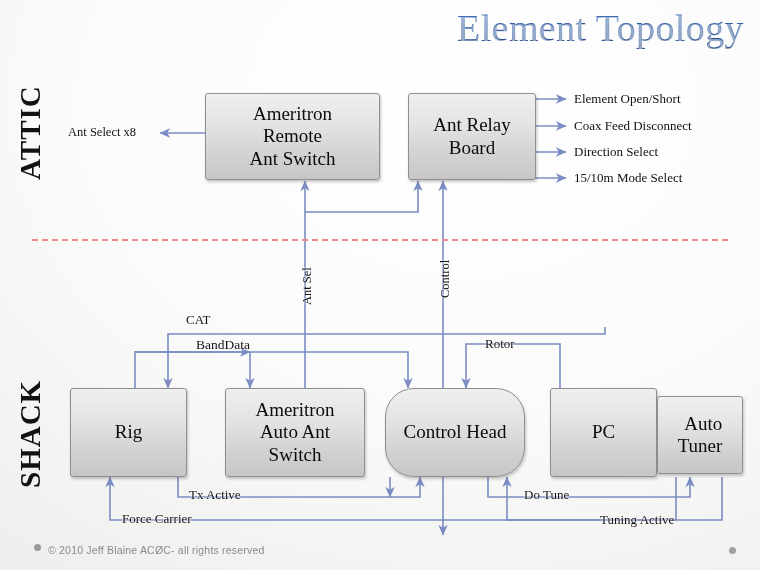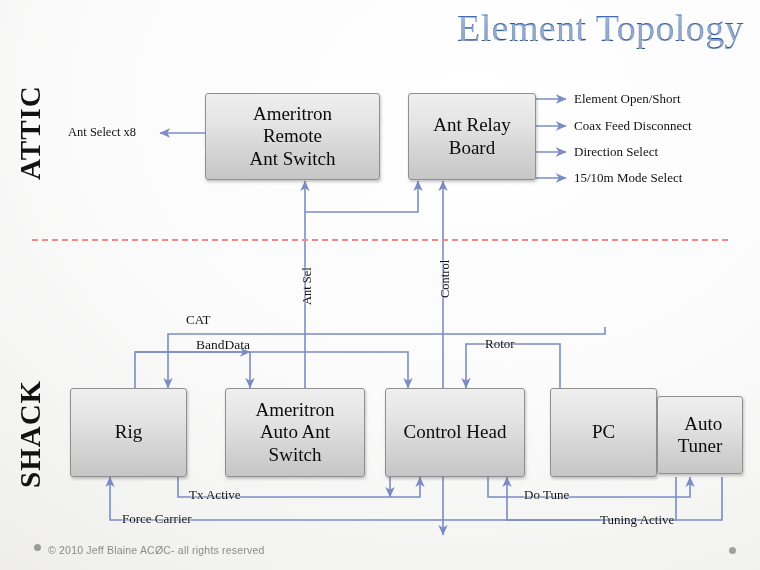--- a/index.html
+++ b/index.html
@@ -185,21 +185,21 @@
 
   <div class="wire-label vert" style="left:300px; top:305px;">Ant Sel</div>
   <div class="wire-label vert" style="left:438px; top:298px;">Control</div>
 
   <div class="node" style="left:70px; top:388px; width:117px; height:89px;">Rig</div>
 
   <div class="node" style="left:225px; top:388px; width:140px; height:89px; white-space:pre-line;">Ameritron
 Auto Ant
 Switch</div>
 
-  <div class="node" style="left:385px; top:388px; width:140px; height:89px;">Control Head</div>
+  <div class="node" style="left:385px; top:388px; width:140px; height:89px;border-radius:29px;">Control Head</div>
 
   <div class="node" style="left:550px; top:388px; width:107px; height:89px;">PC</div>
 
   <div class="node" style="left:657px; top:396px; width:86px; height:78px; white-space:pre-line;text-align:right;">Auto
 Tuner</div>
 
   <div class="wire-label" style="left:186px; top:312px; font-size:13px;">CAT</div>
   <div class="wire-label" style="left:196px; top:337px; font-size:13.5px;">BandData</div>
   <div class="wire-label" style="left:485px; top:336px; font-size:13px;">Rotor</div>
   <div class="wire-label" style="left:189px; top:487px; font-size:13px;">Tx Active</div>

